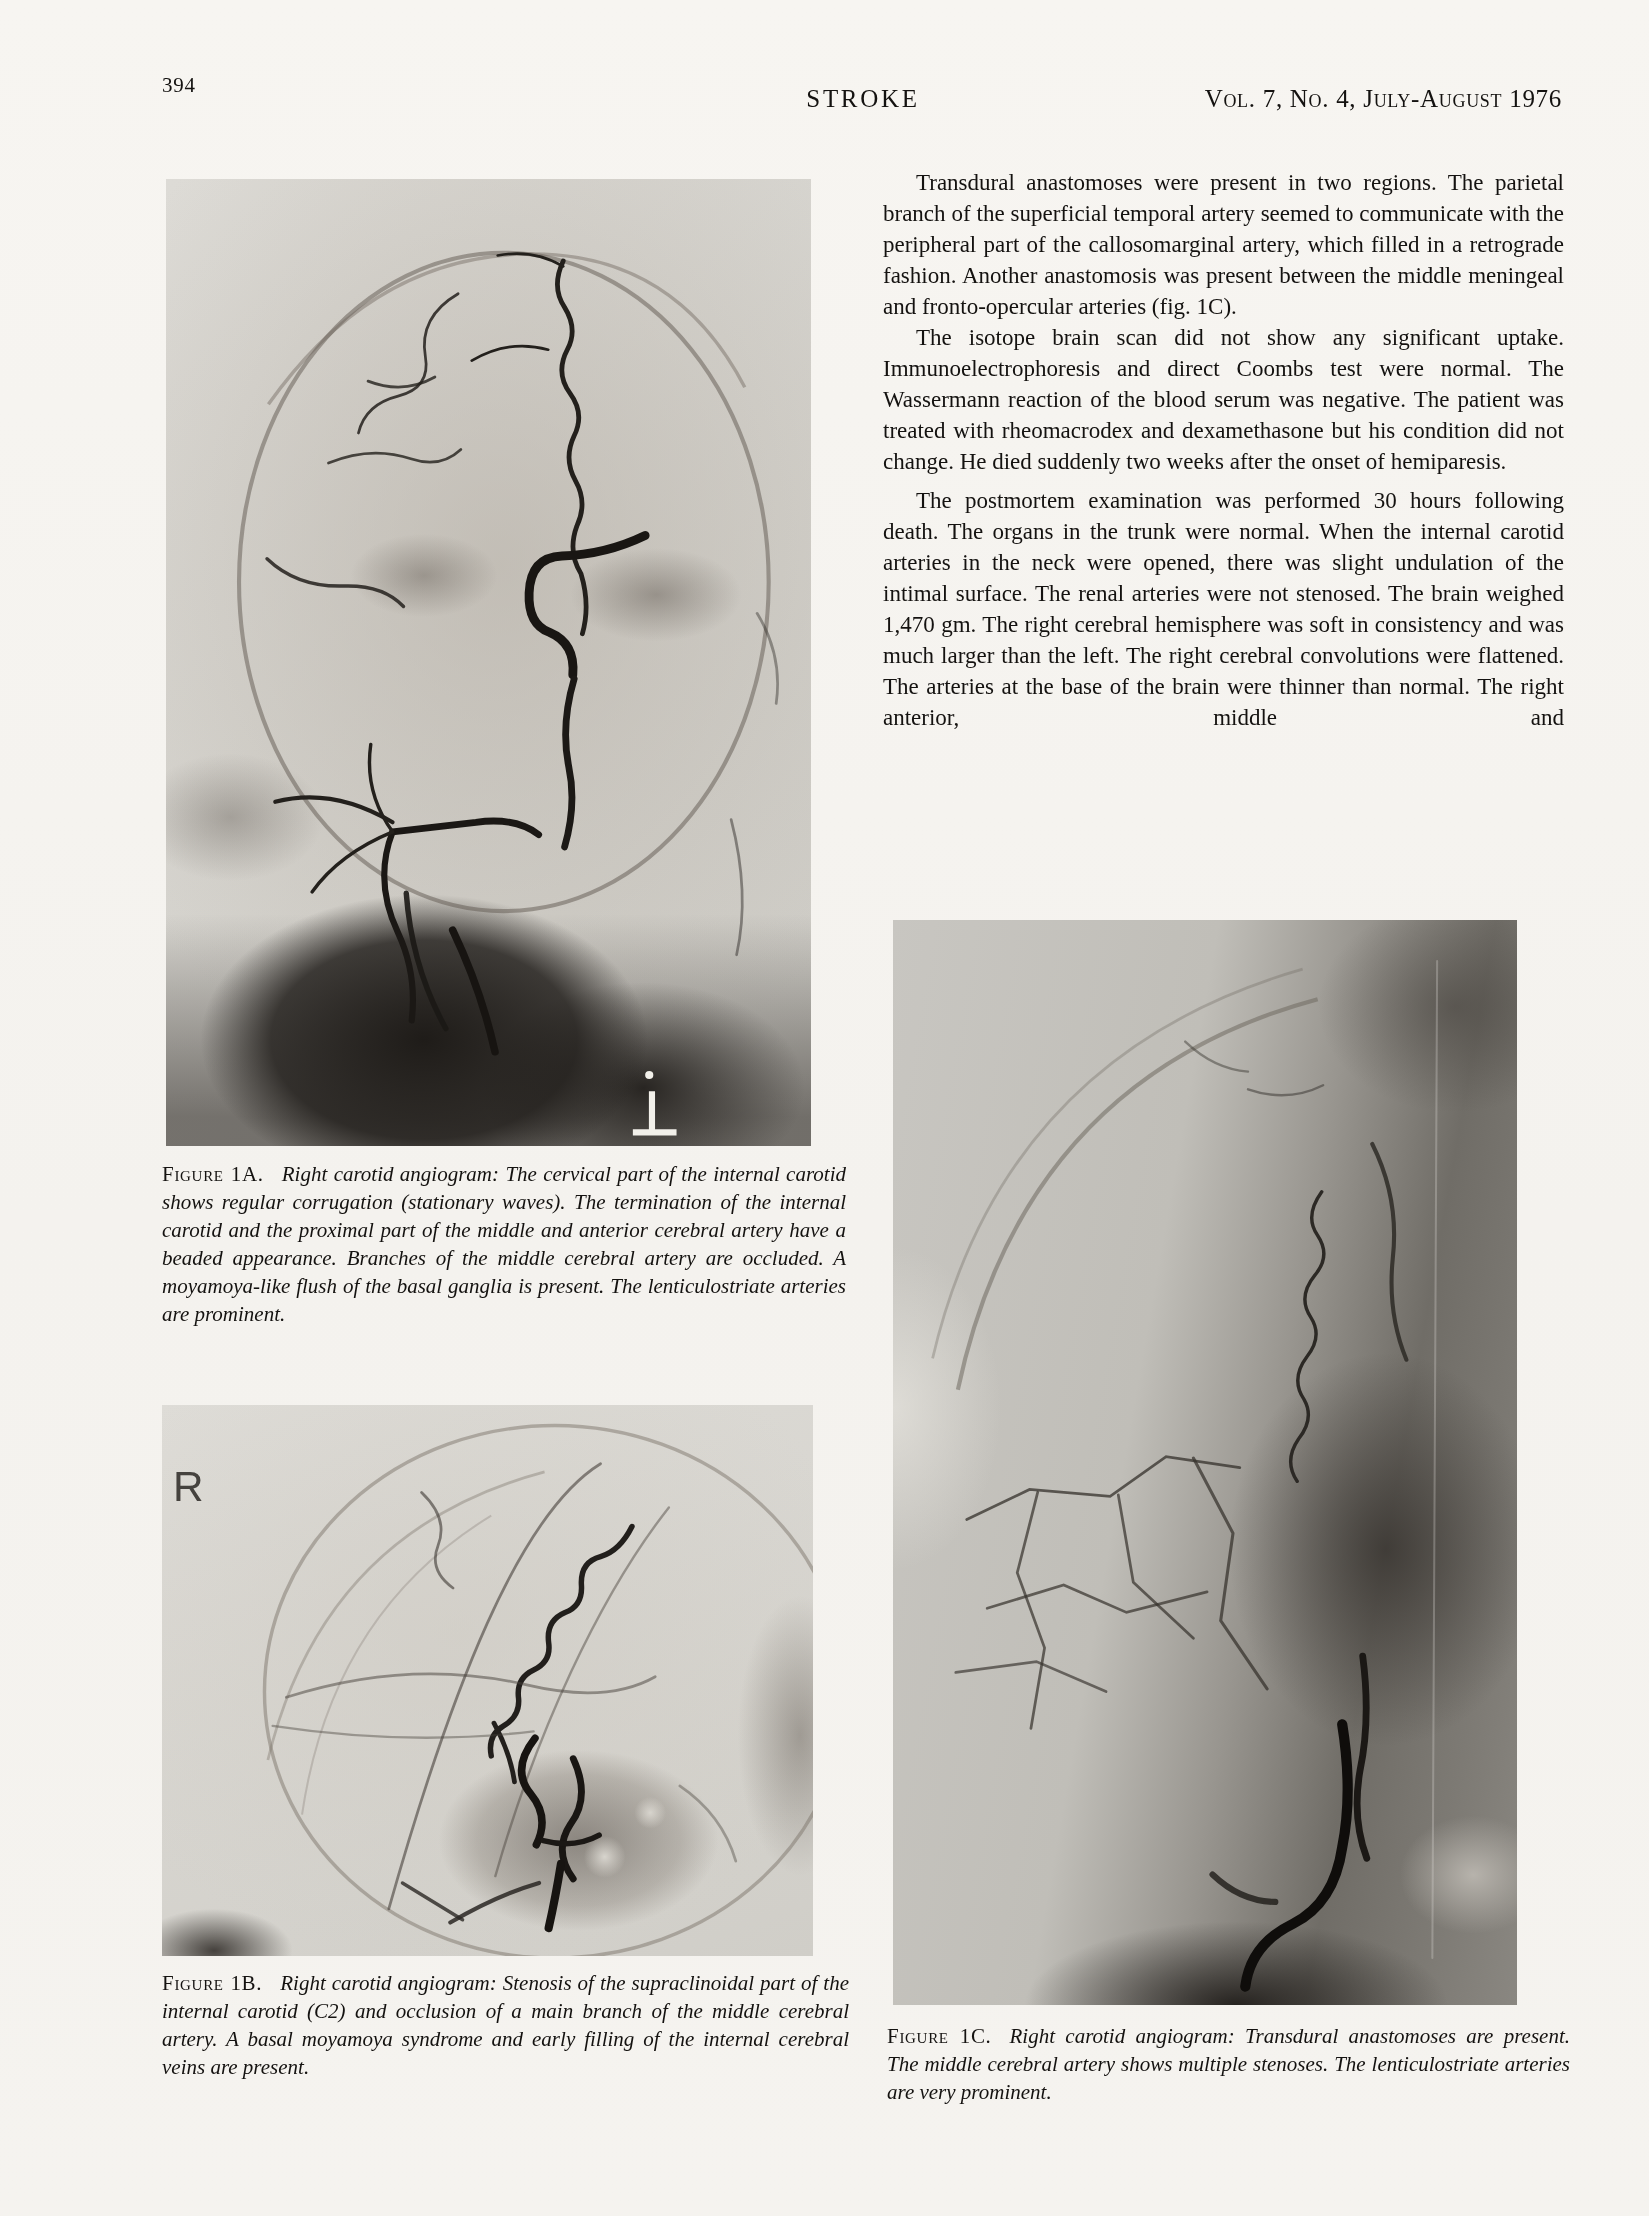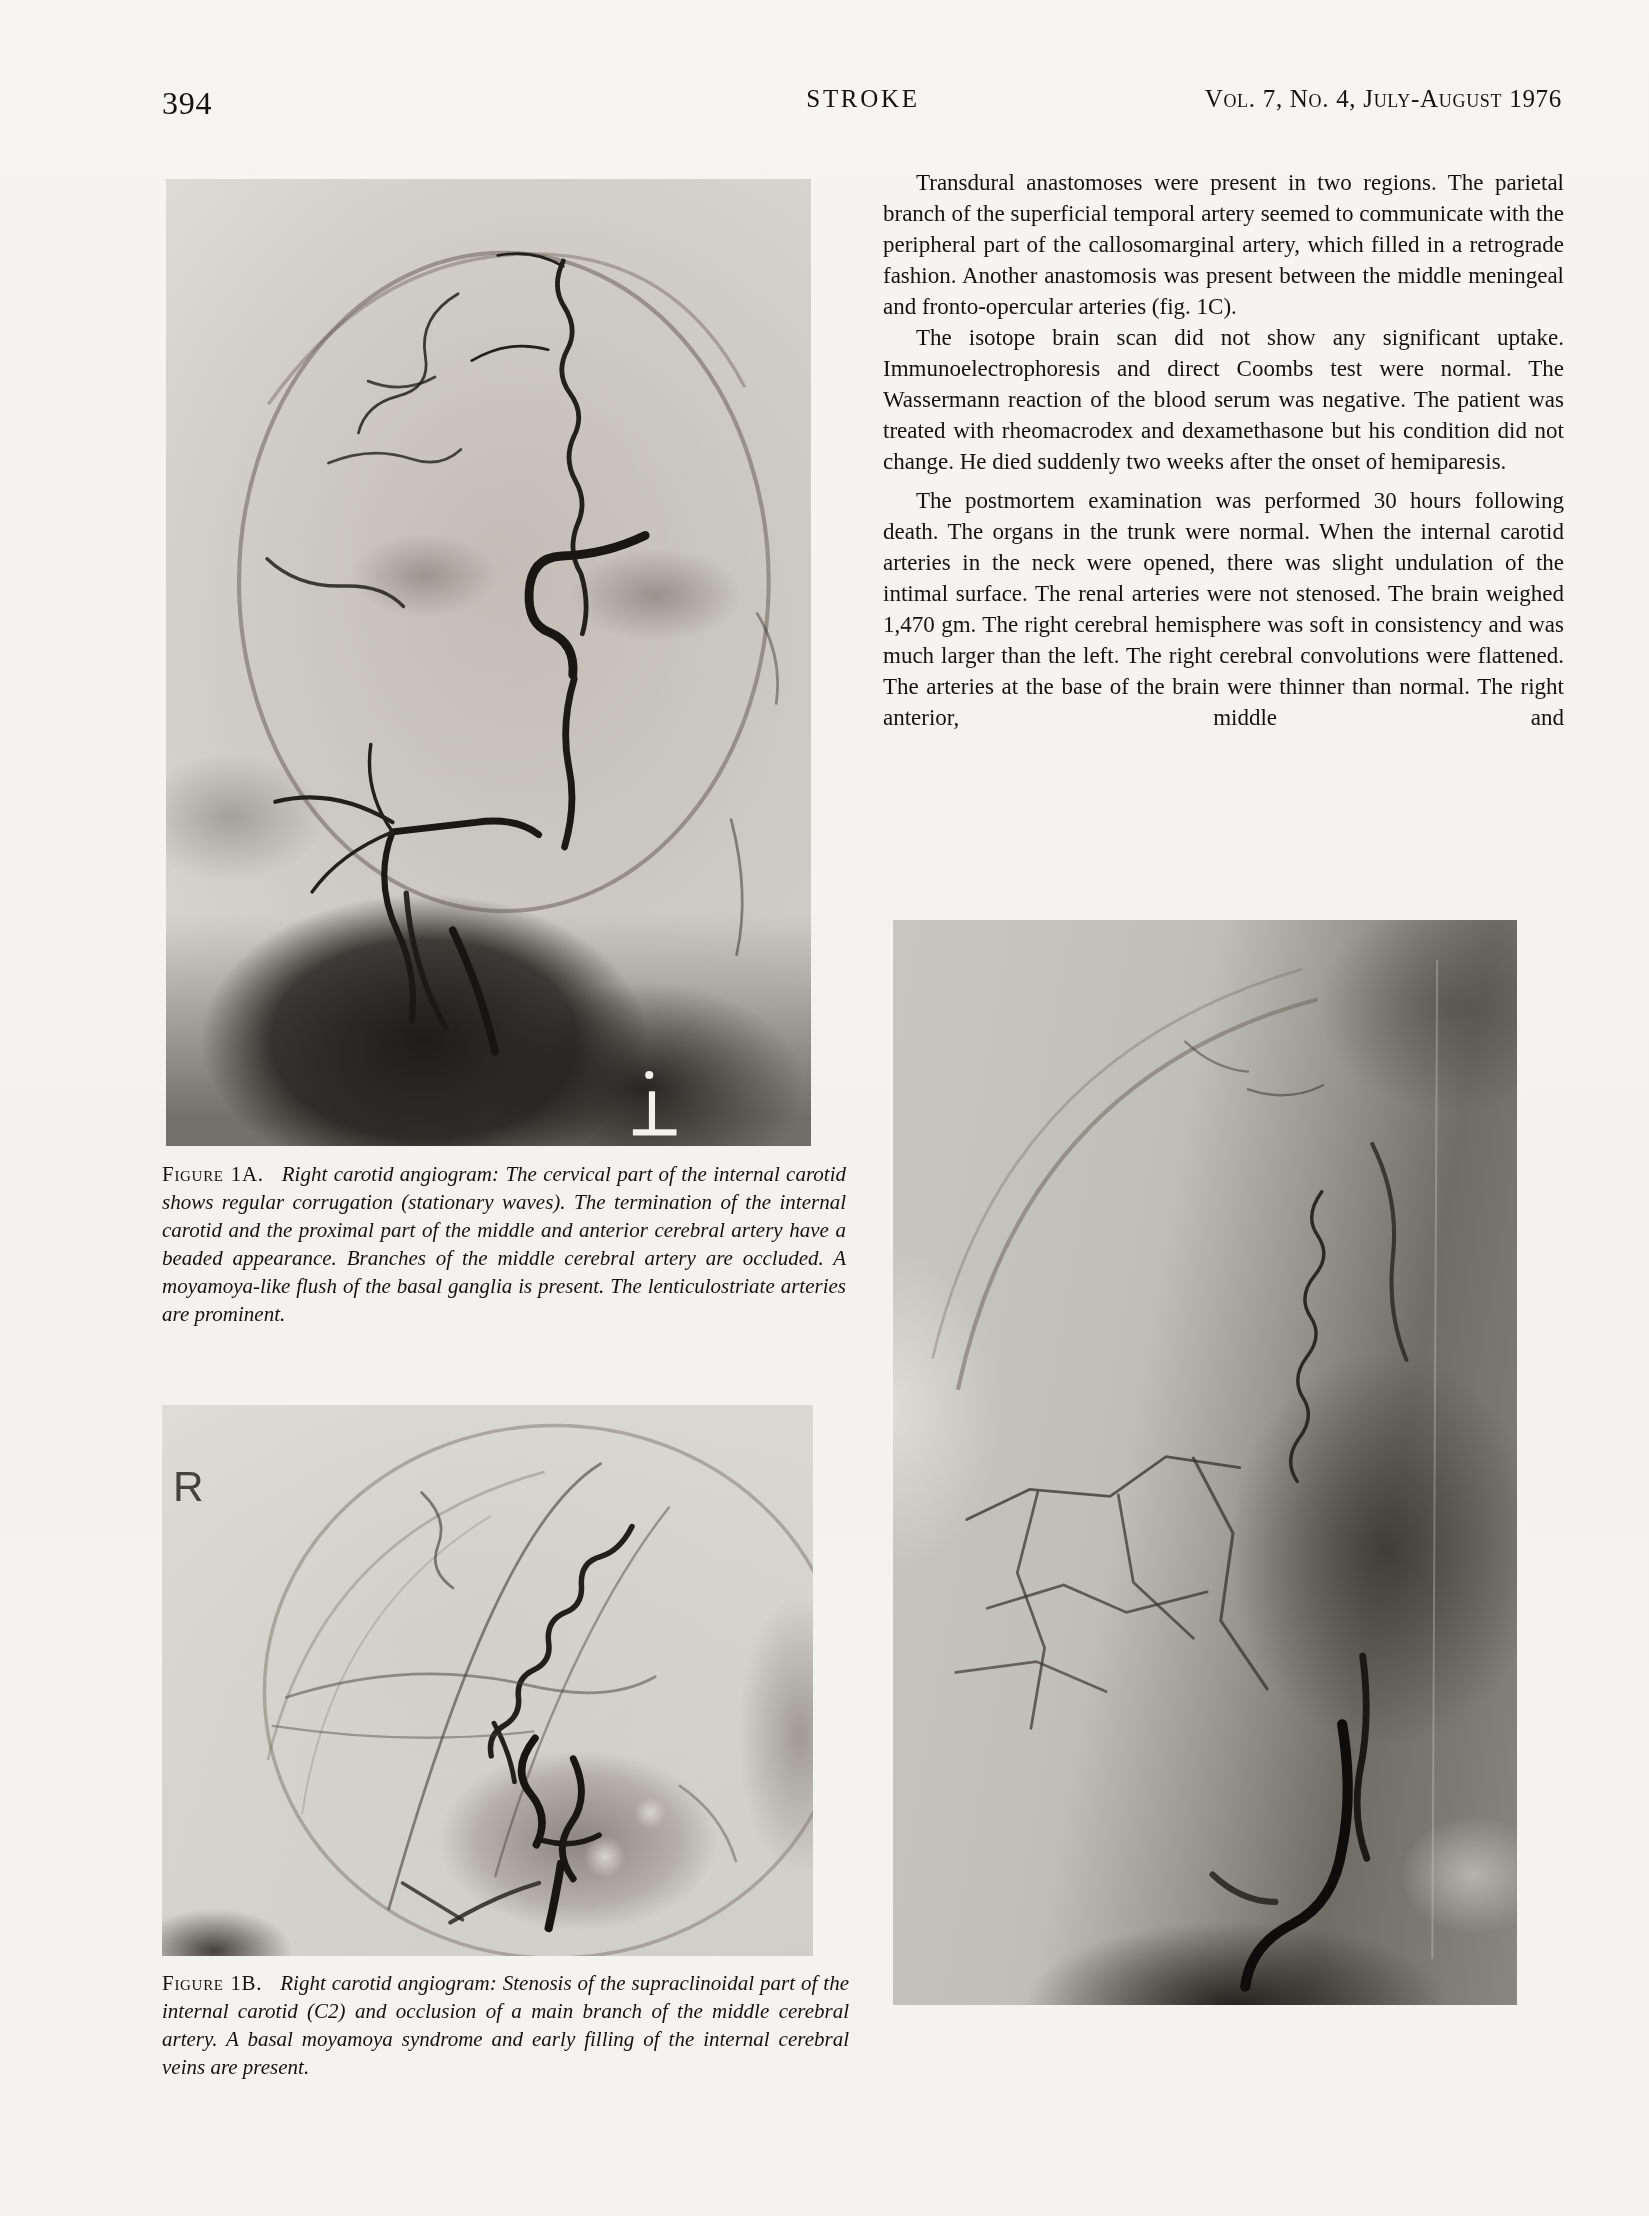--- a/index.html
+++ b/index.html
@@ -2,21 +2,21 @@
 <html style="font-size:11px"><head>
 <meta charset="utf-8">
 <style>
   html,body{margin:0;padding:0;background:#e8e6e2;}
   .page{
     position:relative;width:1649px;height:2216px;
     background:linear-gradient(180deg,#f7f5f1 0%,#f4f2ee 55%,#f5f3ef 100%);
     font-family:"Liberation Serif",serif;color:#141210;overflow:hidden;
   }
   
-  .hdr-pagenum{position:absolute;left:162px;top:85px;font-size:32px;letter-spacing:0.7px;}
+  .hdr-pagenum{position:absolute;left:162px;top:73px;font-size:21px;letter-spacing:0.7px;}
   .hdr-journal{position:absolute;left:863px;top:85px;transform:translateX(-50%);
     font-size:25px;letter-spacing:2.7px;}
   .hdr-vol{position:absolute;right:87px;top:85px;font-size:25px;
     font-variant:small-caps;letter-spacing:0.7px;text-align:center;}
   
   .bodycol{
     position:absolute;left:883px;top:167px;width:681px;
     font-size:23px;line-height:31px;text-align:justify;
   }
   .bodycol p{margin:0;}
@@ -168,20 +168,23 @@
         <path d="M 520 248 q 58 20 110 -6" stroke="rgba(52,48,43,0.5)" stroke-width="3.5"></path>
         <path d="M 428 178 q 42 40 92 44" stroke="rgba(52,48,43,0.45)" stroke-width="3.5"></path>
         <path d="M 688 1078 q 12 92 -4 168 q -12 70 10 128" stroke="#1b1815" stroke-width="10"></path>
         <path d="M 658 1178 q 16 100 0 180 q -12 82 -72 112 q -62 30 -70 92" stroke="#0f0d0b" stroke-width="15"></path>
         <path d="M 468 1398 q 42 40 92 40" stroke="rgba(30,27,24,0.8)" stroke-width="9"></path>
         <path d="M 797 60 L 790 1520" stroke="rgba(222,220,214,0.3)" stroke-width="3"></path>
       </g>
     </svg>
   </div>
 
+  <div class="caption cap1c">
+    <span class="fig-label">Figure 1C.</span><span>Right carotid angiogram: Transdural anastomoses are present. The middle cerebral artery shows multiple stenoses. The lenticulostriate arteries are very prominent.</span>
+  </div>
 
   <div class="bodycol">
     <p class="ind">Transdural anastomoses were present in two regions. The parietal branch of the superficial temporal artery seemed to communicate with the peripheral part of the callosomarginal artery, which filled in a retrograde fashion. Another anastomosis was present between the middle meningeal and fronto-opercular arteries (fig. 1C).</p>
     <p class="ind">The isotope brain scan did not show any significant uptake. Immunoelectrophoresis and direct Coombs test were normal. The Wassermann reaction of the blood serum was negative. The patient was treated with rheomacrodex and dexamethasone but his condition did not change. He died suddenly two weeks after the onset of hemiparesis.</p>
     <p class="ind justify-last">The postmortem examination was performed 30 hours following death. The organs in the trunk were normal. When the internal carotid arteries in the neck were opened, there was slight undulation of the intimal surface. The renal arteries were not stenosed. The brain weighed 1,470 gm. The right cerebral hemisphere was soft in consistency and was much larger than the left. The right cerebral convolutions were flattened. The arteries at the base of the brain were thinner than normal. The right anterior, middle and</p>
   </div>
 
 </div>
 
 

